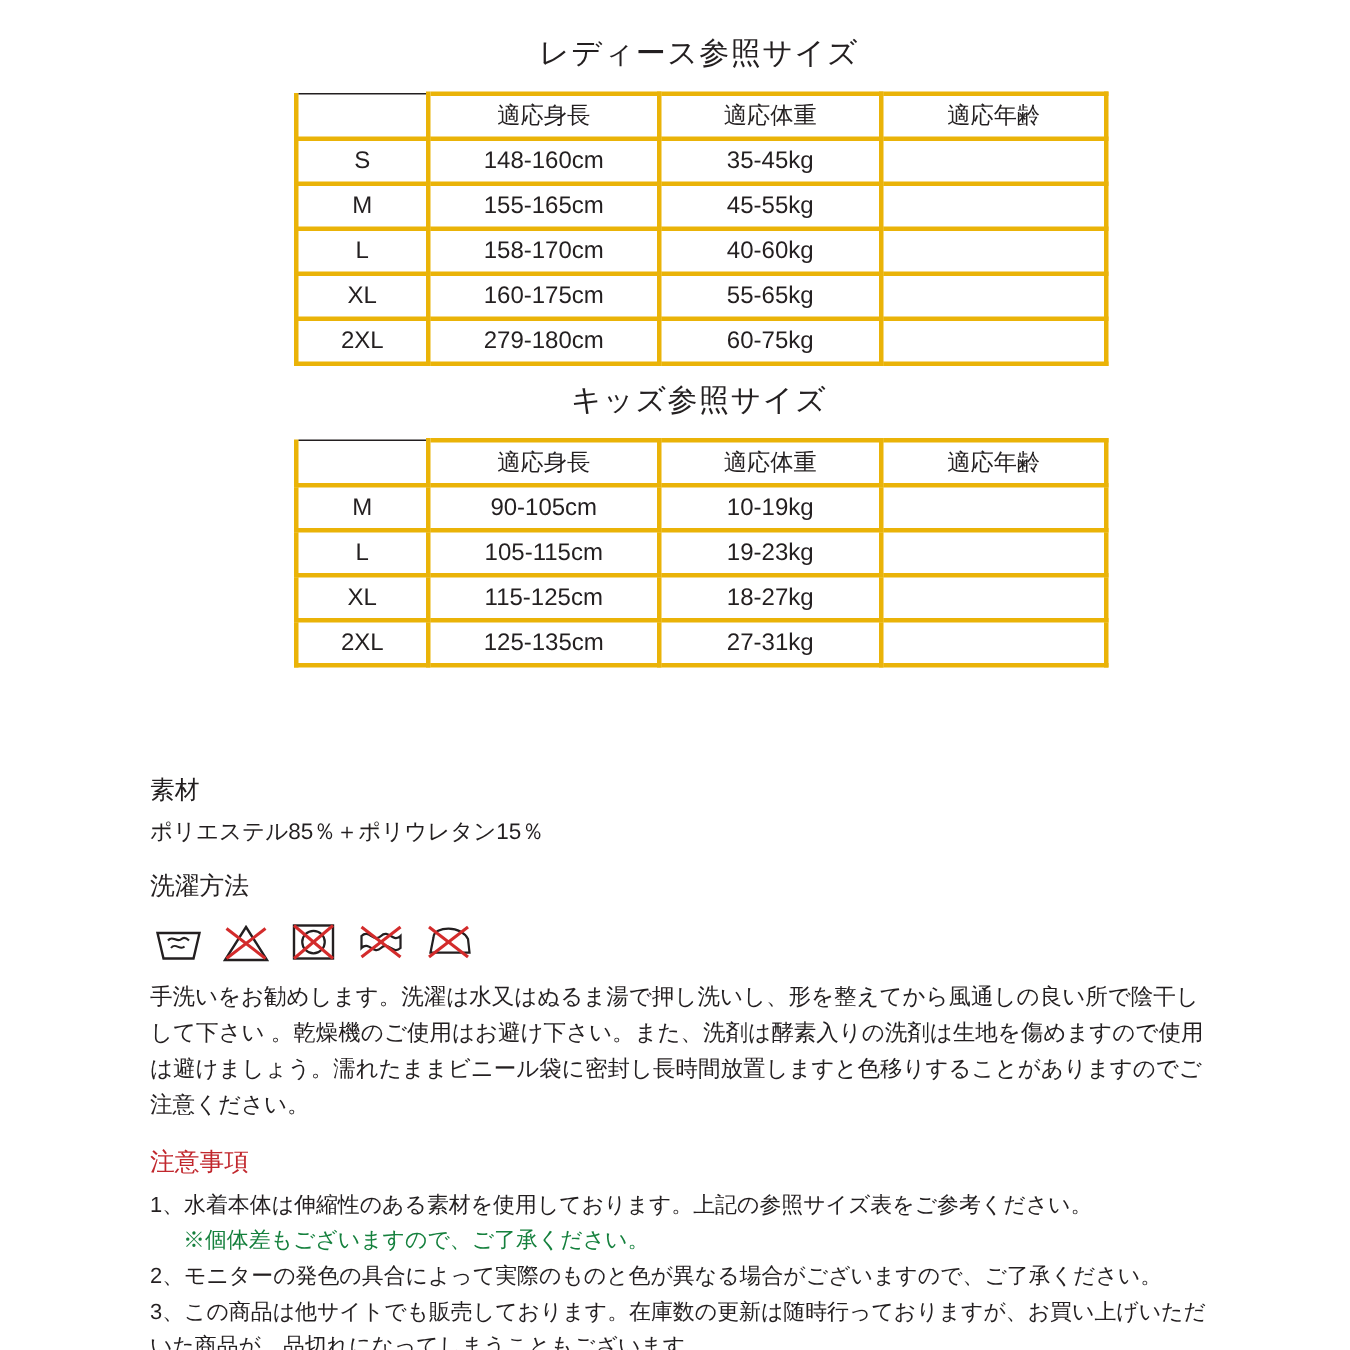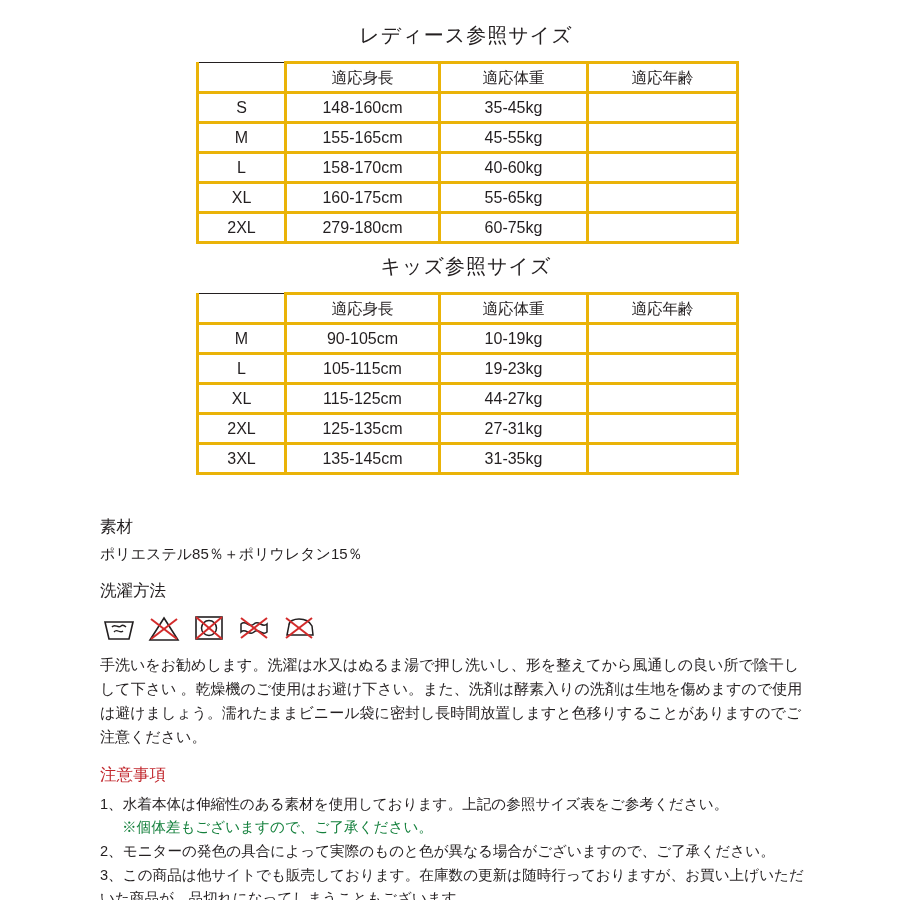--- a/index.html
+++ b/index.html
@@ -207,33 +207,27 @@
         </tr>
         <tr>
           <td>L</td>
           <td>105-115cm</td>
           <td>19-23kg</td>
           <td></td>
         </tr>
         <tr>
           <td>XL</td>
           <td>115-125cm</td>
-          <td>44-27kg</td>
+          <td>18-27kg</td>
           <td></td>
         </tr>
         <tr>
           <td>2XL</td>
           <td>125-135cm</td>
           <td>27-31kg</td>
-          <td></td>
-        </tr>
-        <tr>
-          <td>3XL</td>
-          <td>135-145cm</td>
-          <td>31-35kg</td>
           <td></td>
         </tr>
       </tbody>
     </table>
   </div>
 
   <div class="info">
 
     <div class="sec-head">素材</div>
     <div class="material-value">ポリエステル85％＋ポリウレタン15％</div>

